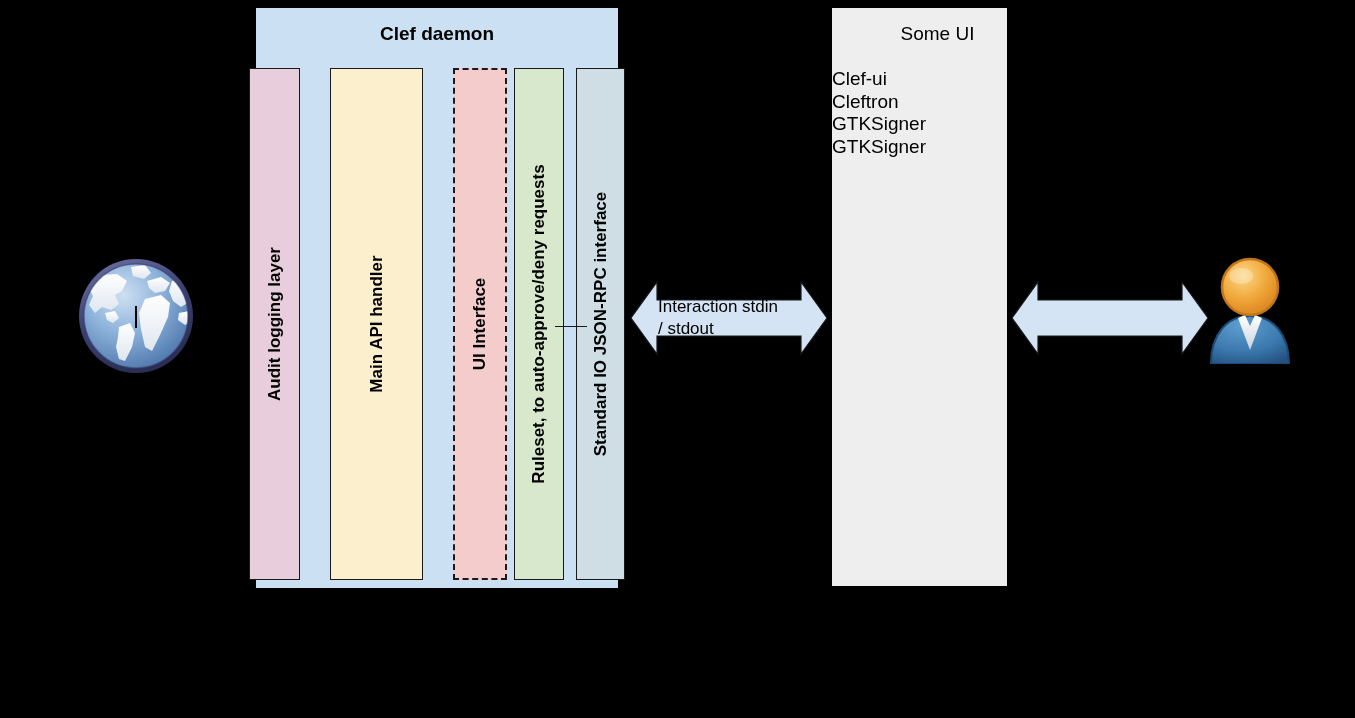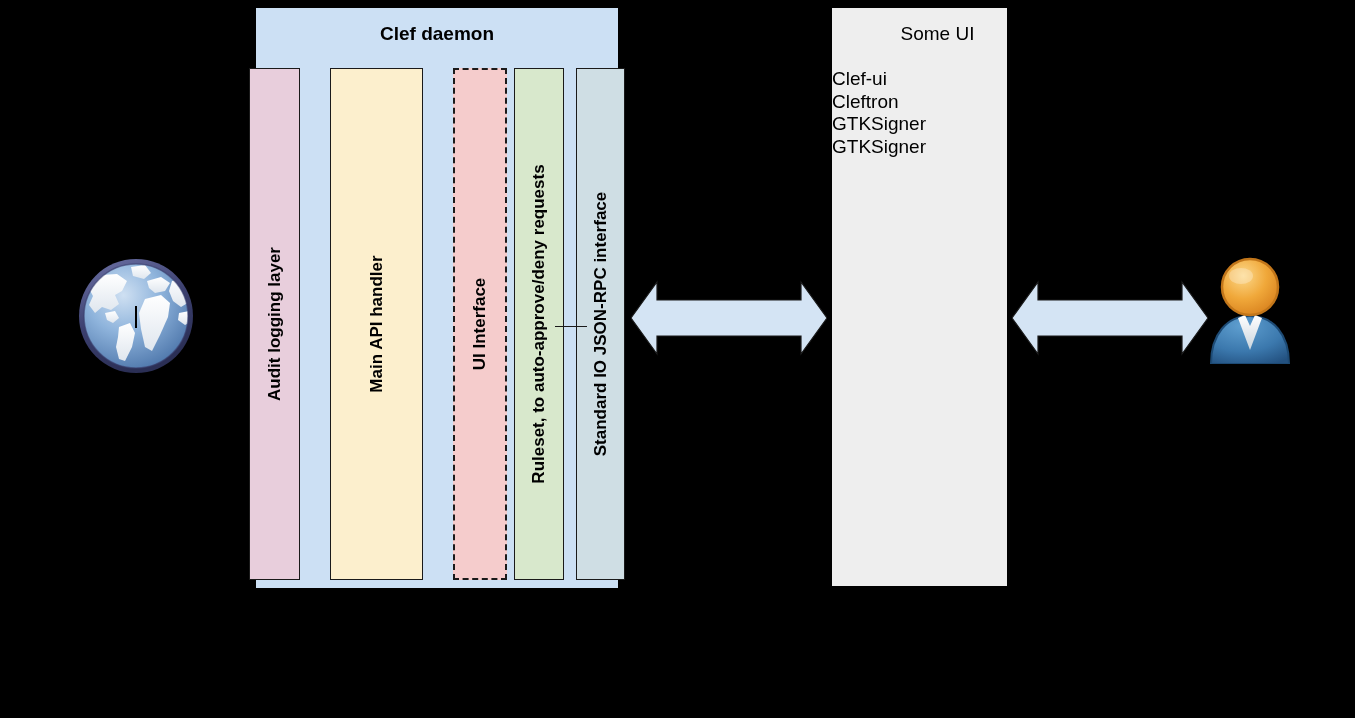--- a/index.html
+++ b/index.html
@@ -218,20 +218,24 @@
   </div>
 
   <div class="connector" id="conn-1"></div>
   <div class="connector" id="conn-2"></div>
 </div>
 
 <div class="dbl-arrow" id="arrow-stdio">
   <svg viewBox="0 0 196 84" preserveAspectRatio="none" xmlns="http://www.w3.org/2000/svg">
     <polygon points="0,42 26,6 26,24 170,24 170,6 196,42 170,78 170,60 26,60 26,78" fill="#D4E4F4" stroke="#1a1a1a" stroke-width="1.2"></polygon>
   </svg>
+  <div class="arrow-label">
+    <div>Interaction stdin</div>
+    <div>/ stdout</div>
+  </div>
 </div>
 
 <div id="some-ui-panel">
   <div id="some-ui-title">Some UI</div>
   <div id="some-ui-list">
     <div>Clef-ui</div>
     <div>Cleftron</div>
     <div>GTKSigner</div>
     <div>GTKSigner</div>
   </div>

